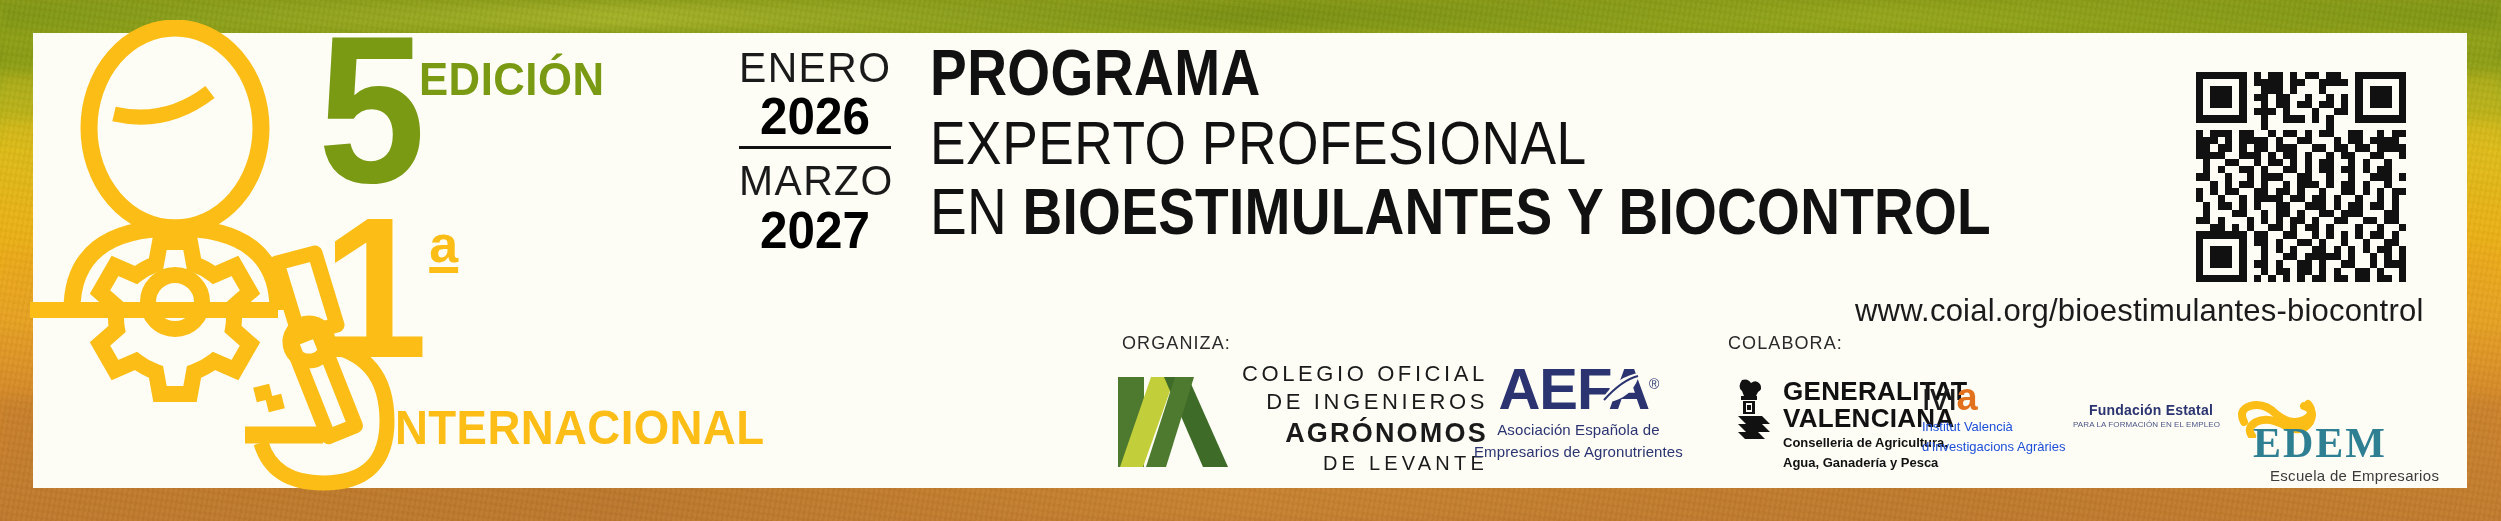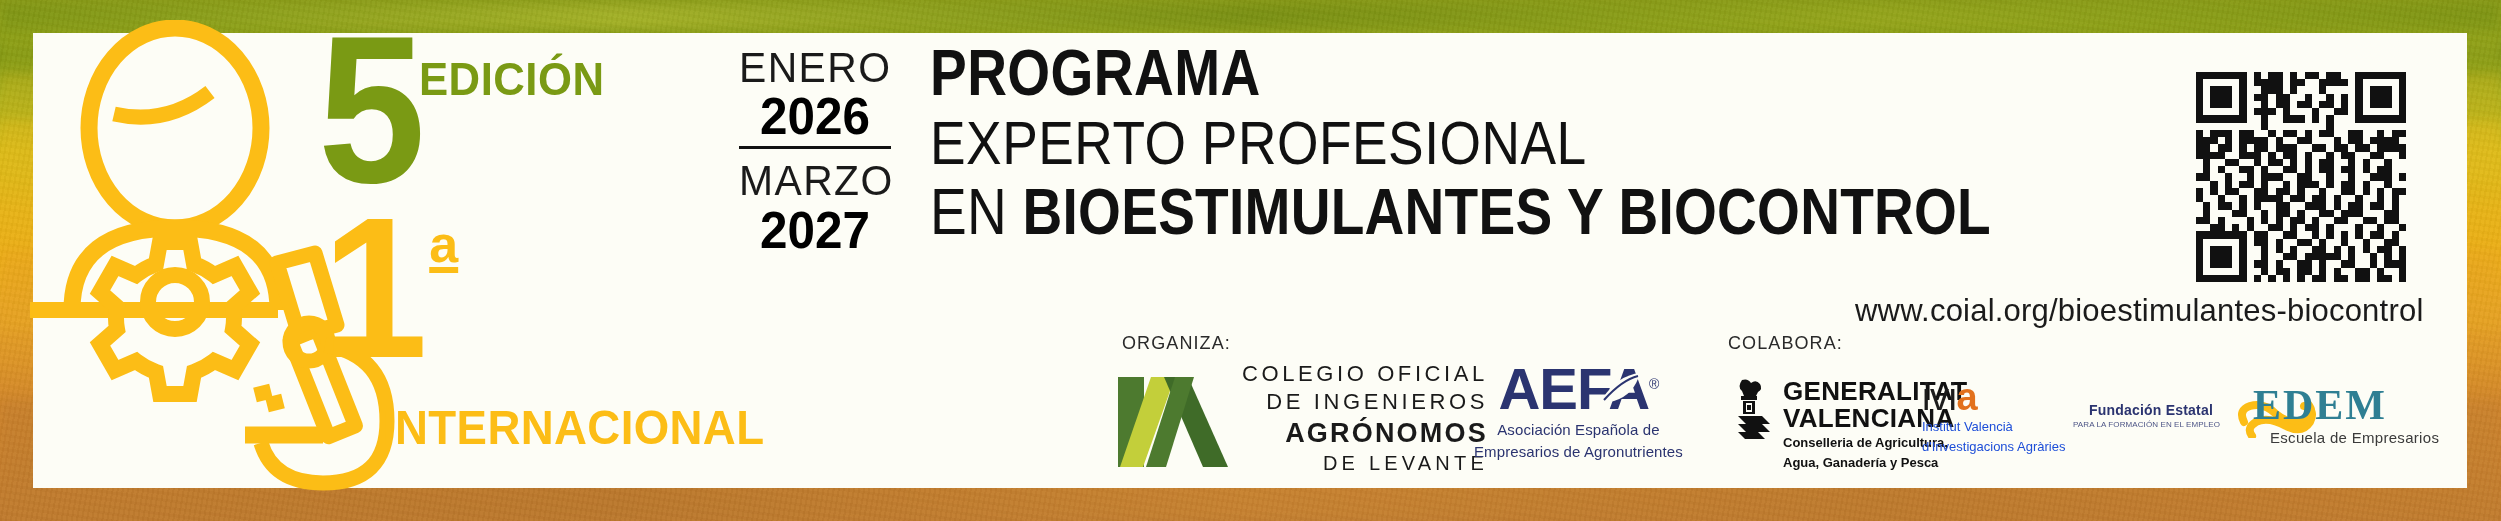--- a/index.html
+++ b/index.html
@@ -179,21 +179,21 @@
   .ivia-sub{font-size:13px;color:#1d4ed8;line-height:1.3;margin-top:3px;}
 
   .fundacion{position:absolute;left:2073px;top:392px;display:flex;align-items:center;}
   .fund-text{color:#2b3470;}
   .f1{font-size:14px;font-weight:700;letter-spacing:.2px;margin-left:16px;}
   .f2{font-size:8px;font-weight:400;letter-spacing:.1px;margin-top:2px;opacity:.85;}
 
   .edem{position:absolute;left:2253px;top:384px;text-align:left;}
   .edem-word{
     font-family:"Liberation Serif", serif;
-    font-size:42px;font-weight:700;color:#2f7f93;letter-spacing:2px;line-height:1;
+    font-size:42px;font-weight:700;color:#2f7f93;letter-spacing:2px;line-height:1;margin-top:38px;
   }
   .edem-sub{font-size:15px;color:#3b3b3b;letter-spacing:.3px;margin-top:3px;margin-left:17px;}
 </style>
 </head>
 <body>
 
 <div class="banner">
 
   <div class="photo">
     <div class="streak s1"></div>

